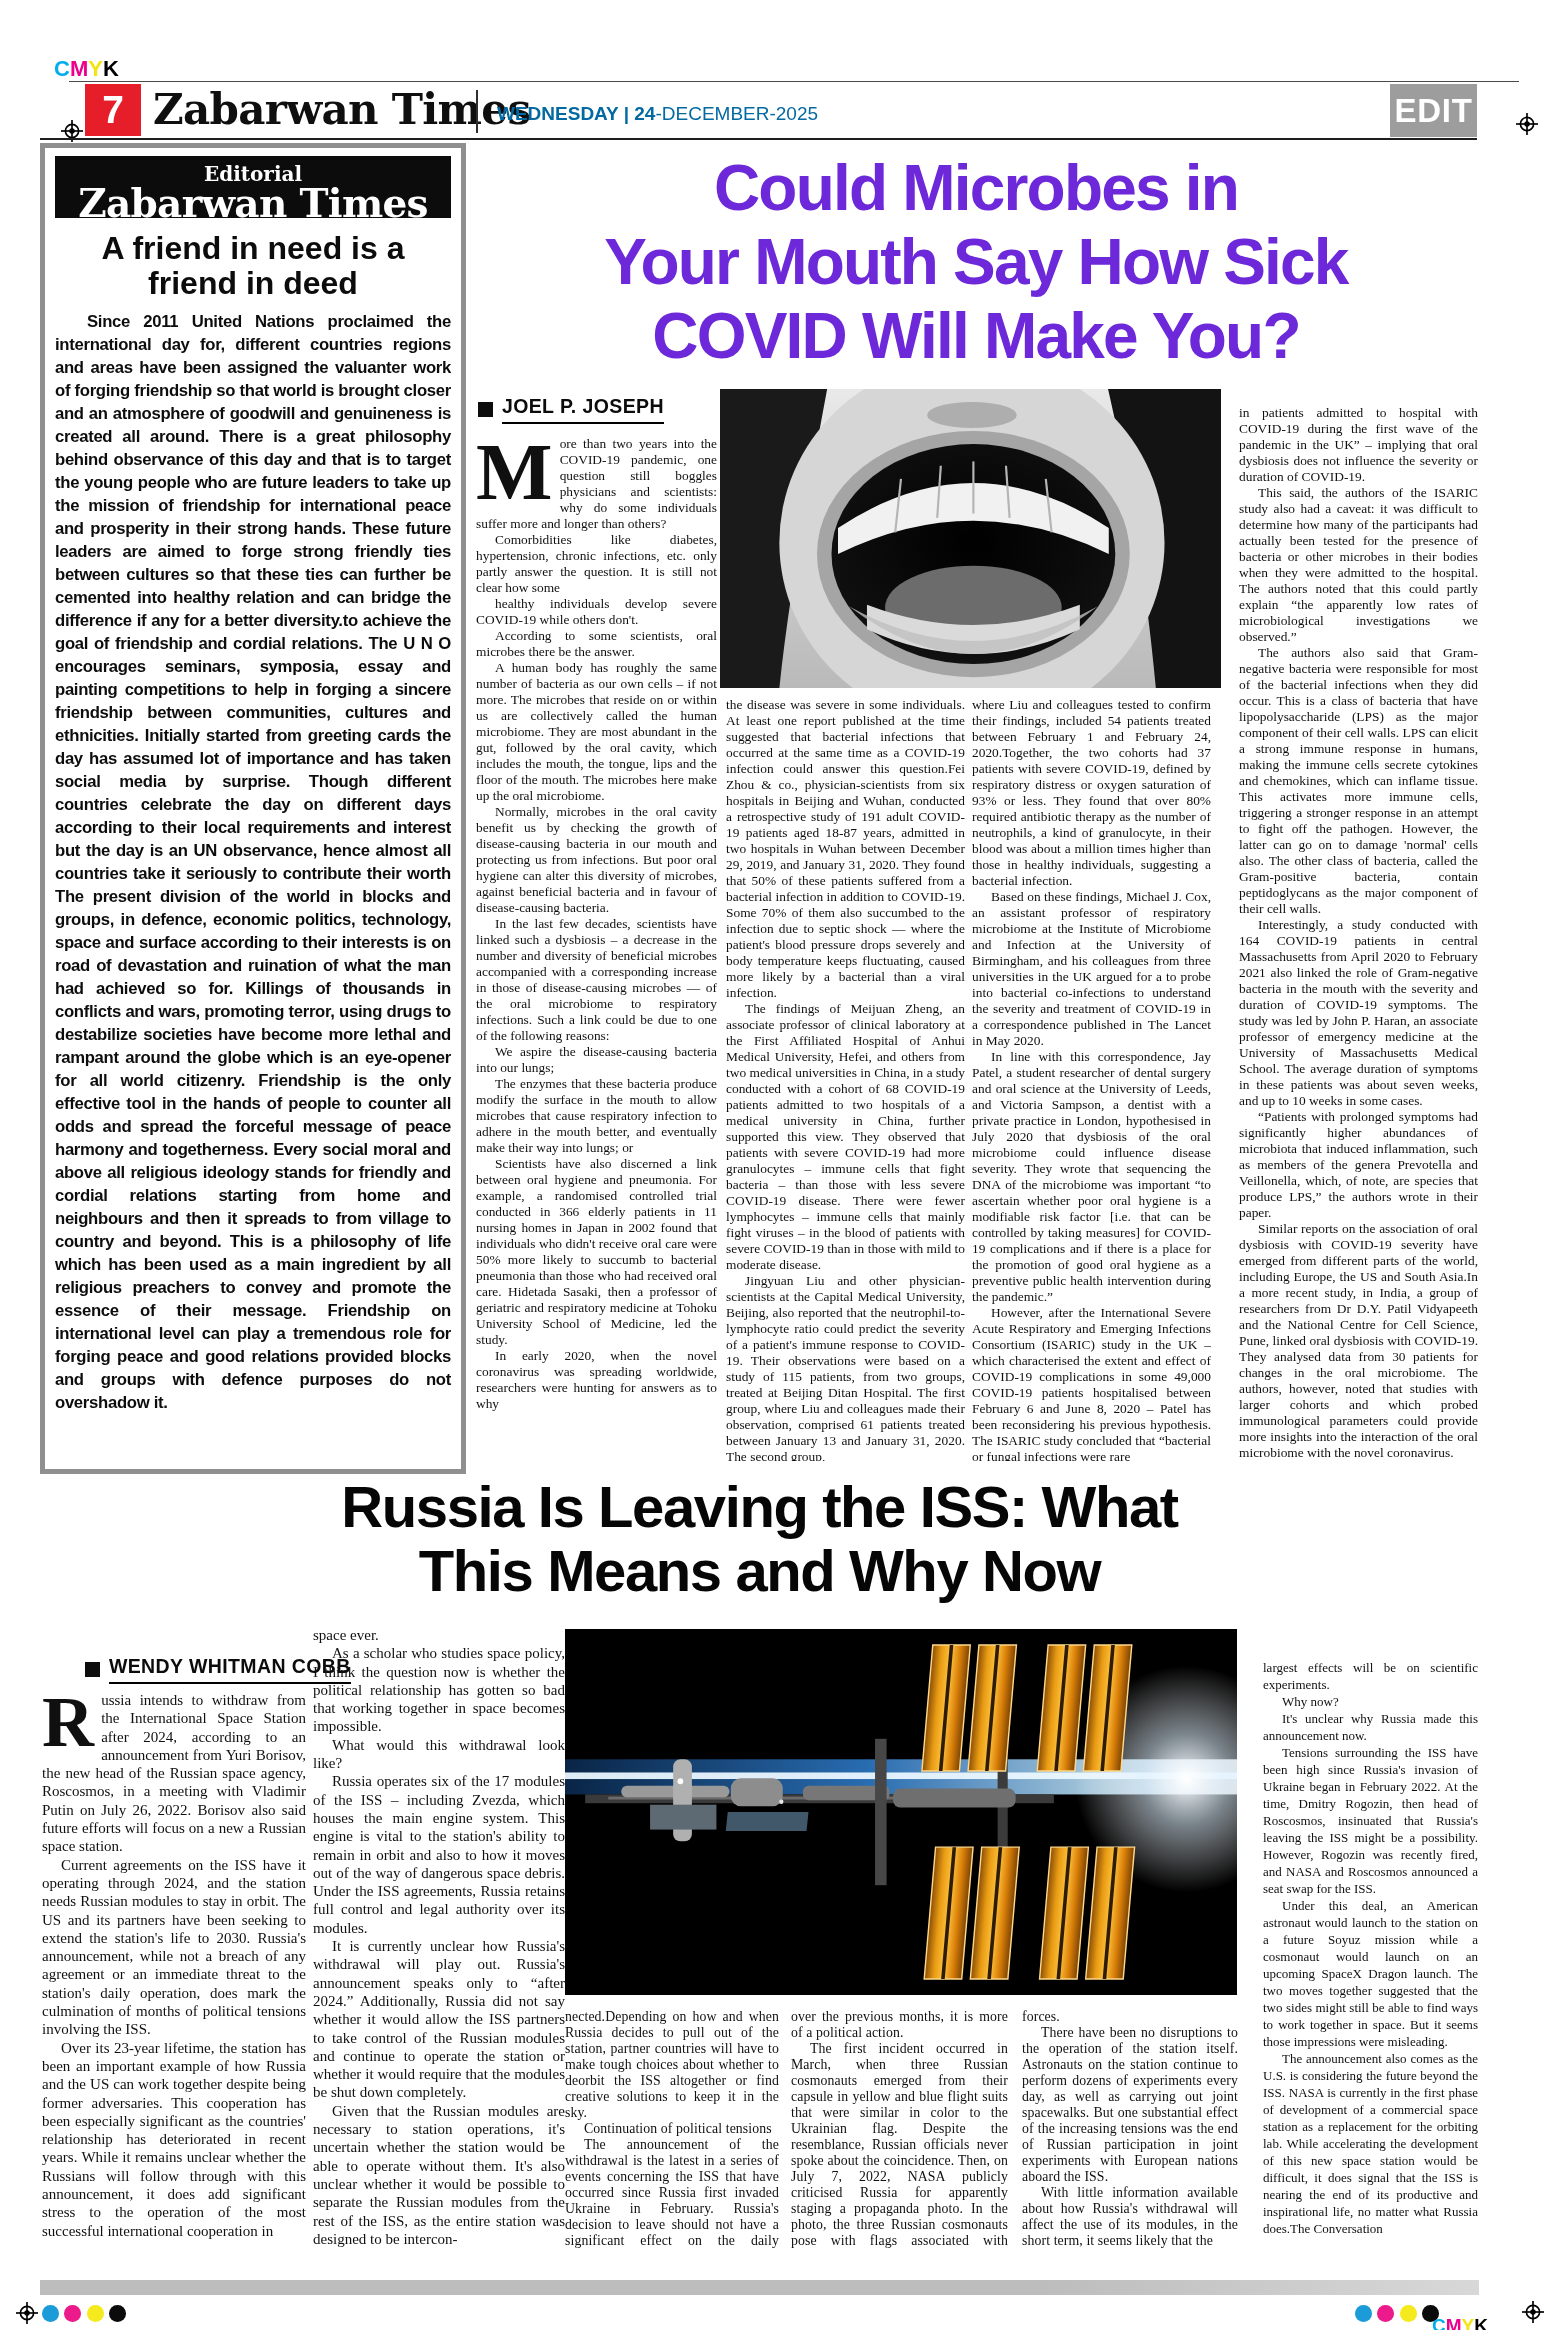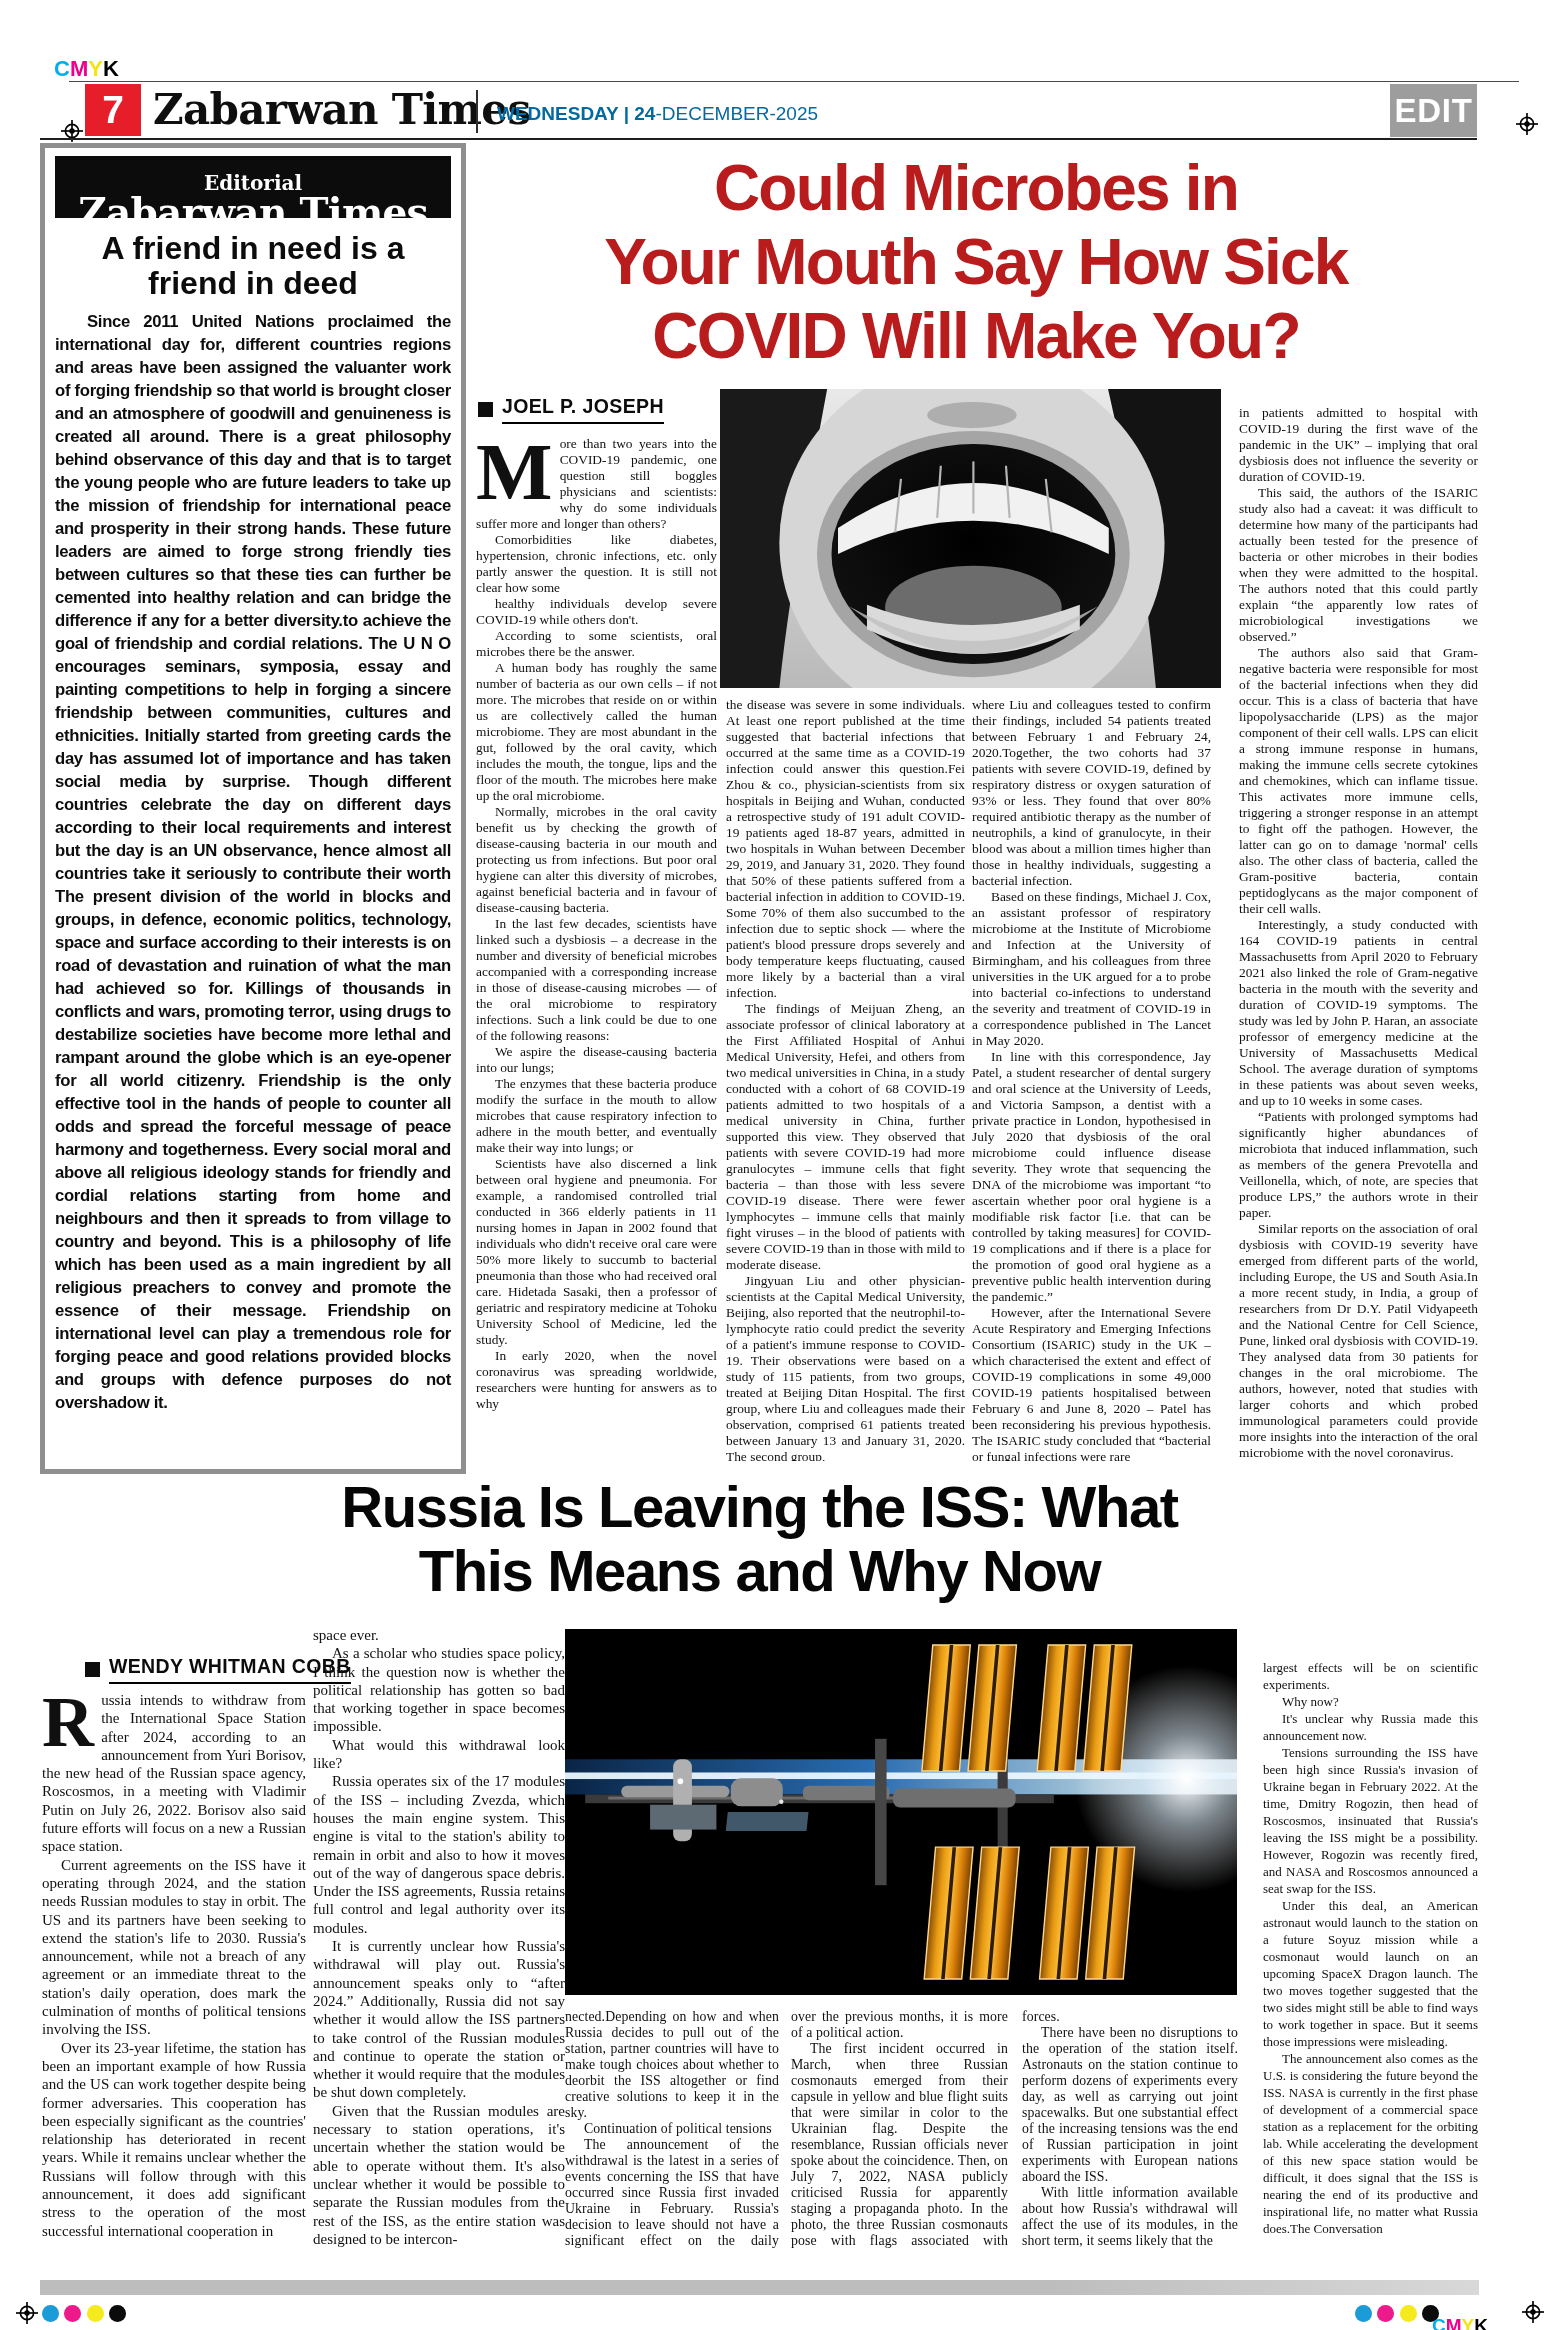--- a/index.html
+++ b/index.html
@@ -24,38 +24,38 @@
   .regmark{width:22px;height:22px;}
   .reg-tl{left:61px;top:120px;}
   .reg-tr{left:1516px;top:113px;}
   .reg-bl{left:16px;top:2302px;}
   .reg-br{left:1522px;top:2301px;}
 
   
   .ed-panel{left:40px;top:143px;width:426px;height:1331px;border:5px solid #8f8f8f;box-sizing:border-box;
             padding:8px 10px;overflow:hidden;background:#fff;}
   .ed-brandbox{height:62px;background:#0c0c0c;color:#fff;text-align:center;overflow:hidden;}
-  .ed-kicker{font:700 20px/22px "DejaVu Serif", serif;margin-top:16px;}
+  .ed-kicker{font:700 20px/22px "DejaVu Serif", serif;margin-top:7px;}
   .ed-brand{font:700 39px/36px "DejaVu Serif", serif;letter-spacing:-0.7px;}
   .ed-headline{margin:13px 0 8.7px;text-align:center;font:800 32px/35px "Liberation Sans", sans-serif;color:#0c0c0c;}
   .ed-body{font:700 16.7px/23px "Liberation Sans", sans-serif;letter-spacing:-0.3px;color:#0d0d0d;
            text-align:justify;text-indent:32px;hyphens:auto;-webkit-hyphens:auto;}
 
   
   .col{text-align:justify;color:#101010;overflow:hidden;hyphens:auto;-webkit-hyphens:auto;}
   .col p{margin:0;}
   .col p:not(:first-child){text-indent:19px;}
   .byline{display:flex;align-items:center;gap:9.4px;}
   .sq{width:14.5px;height:14.5px;background:#0d0d0d;flex:0 0 auto;}
   .byline-name{font:800 19.5px "Liberation Sans", sans-serif;color:#0c0c0c;border-bottom:2.9px solid #000;
                padding-bottom:3.6px;letter-spacing:0.4px;text-align:right;}
 
   
   .covid-headline{left:472px;top:151px;width:1008px;margin:0;text-align:center;
-                  font:800 64px/74px "Liberation Sans", sans-serif;letter-spacing:-1.8px;color:#b91c1c;}
+                  font:800 64px/74px "Liberation Sans", sans-serif;letter-spacing:-1.8px;color:#6d28d9;}
   .covid-headline span{display:block;}
   .covid-byline{left:478px;top:395px;}
   .mouth-img{left:720px;top:389px;width:501px;height:299px;}
   .mouth-img svg{display:block;width:100%;height:100%;}
   .covid-col{font:13.4px/16px "Liberation Serif", serif;}
   .c1{left:476px;top:436px;width:241px;height:1022px;}
   .c2{left:726px;top:697px;width:239px;height:764px;}
   .c3{left:972px;top:697px;width:239px;height:764px;}
   .c4{left:1239px;top:405px;width:239px;height:1058px;}
   .dc4 p:first-child::first-letter{float:left;font-size:81px;line-height:61px;padding:5.8px 7.2px 0 0;font-weight:700;}

